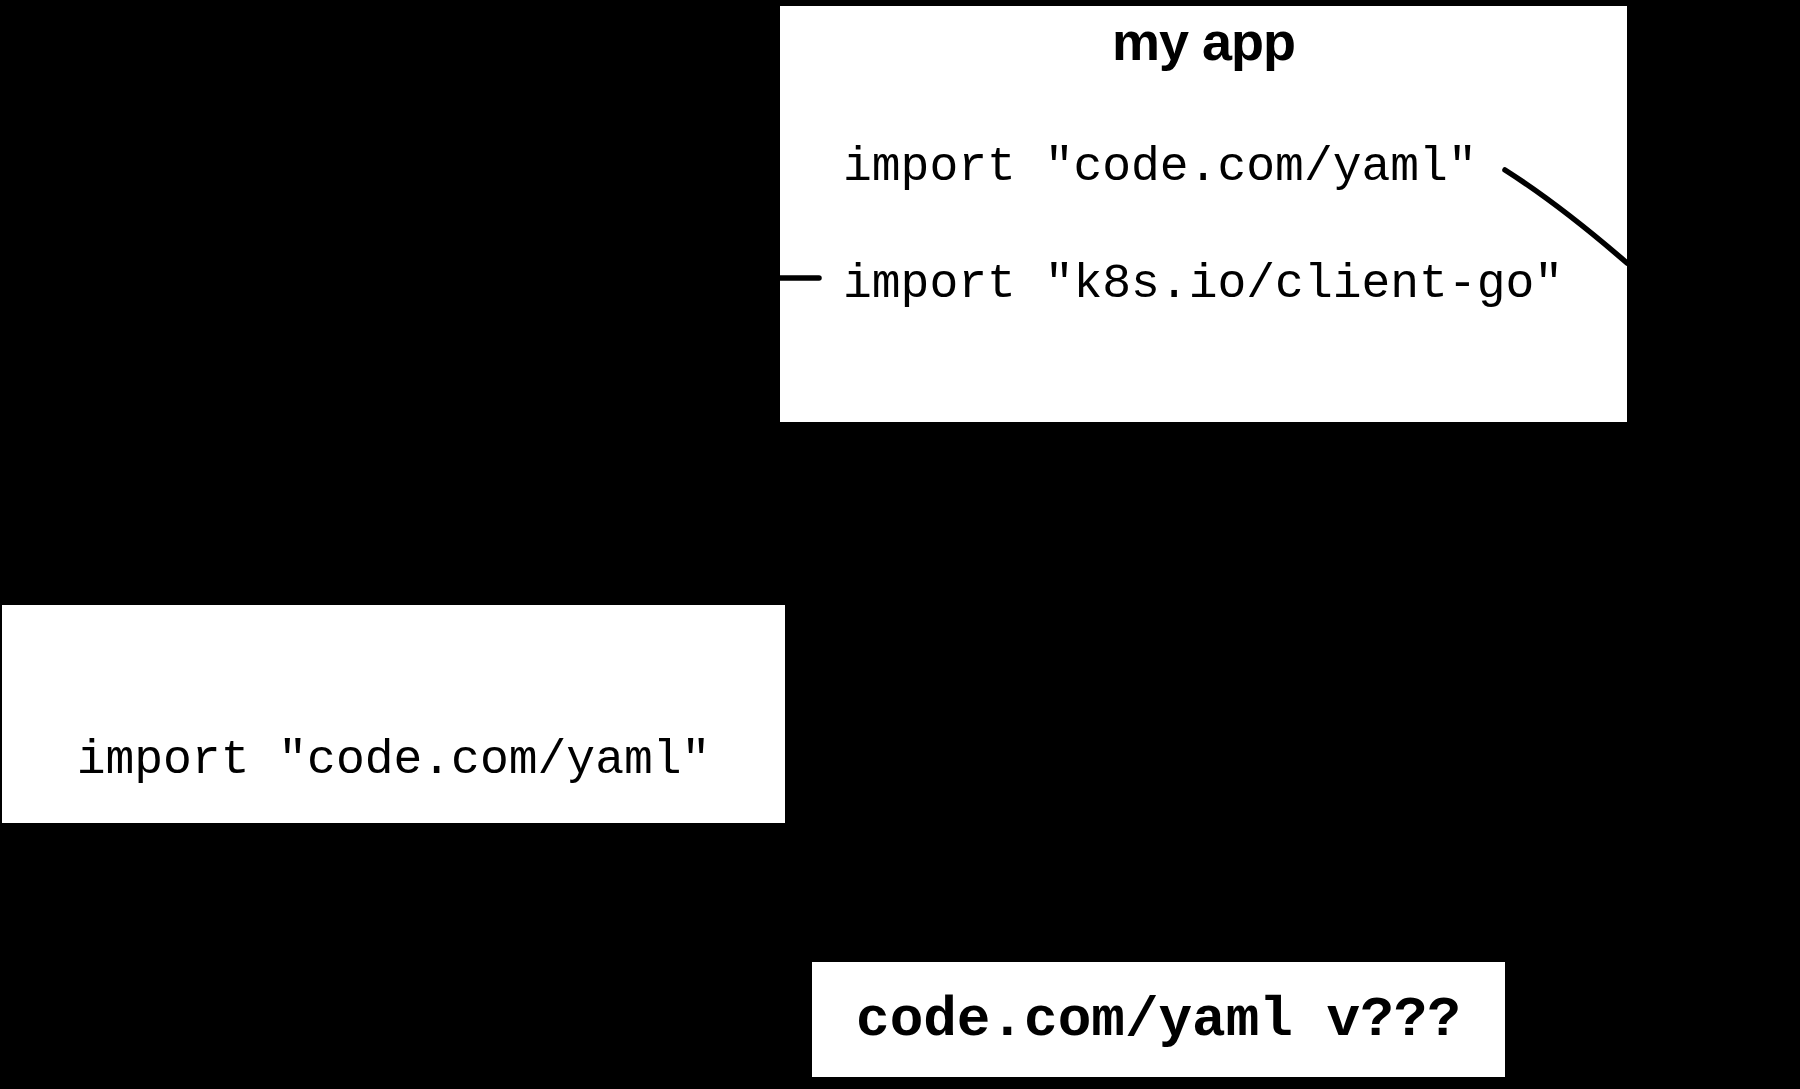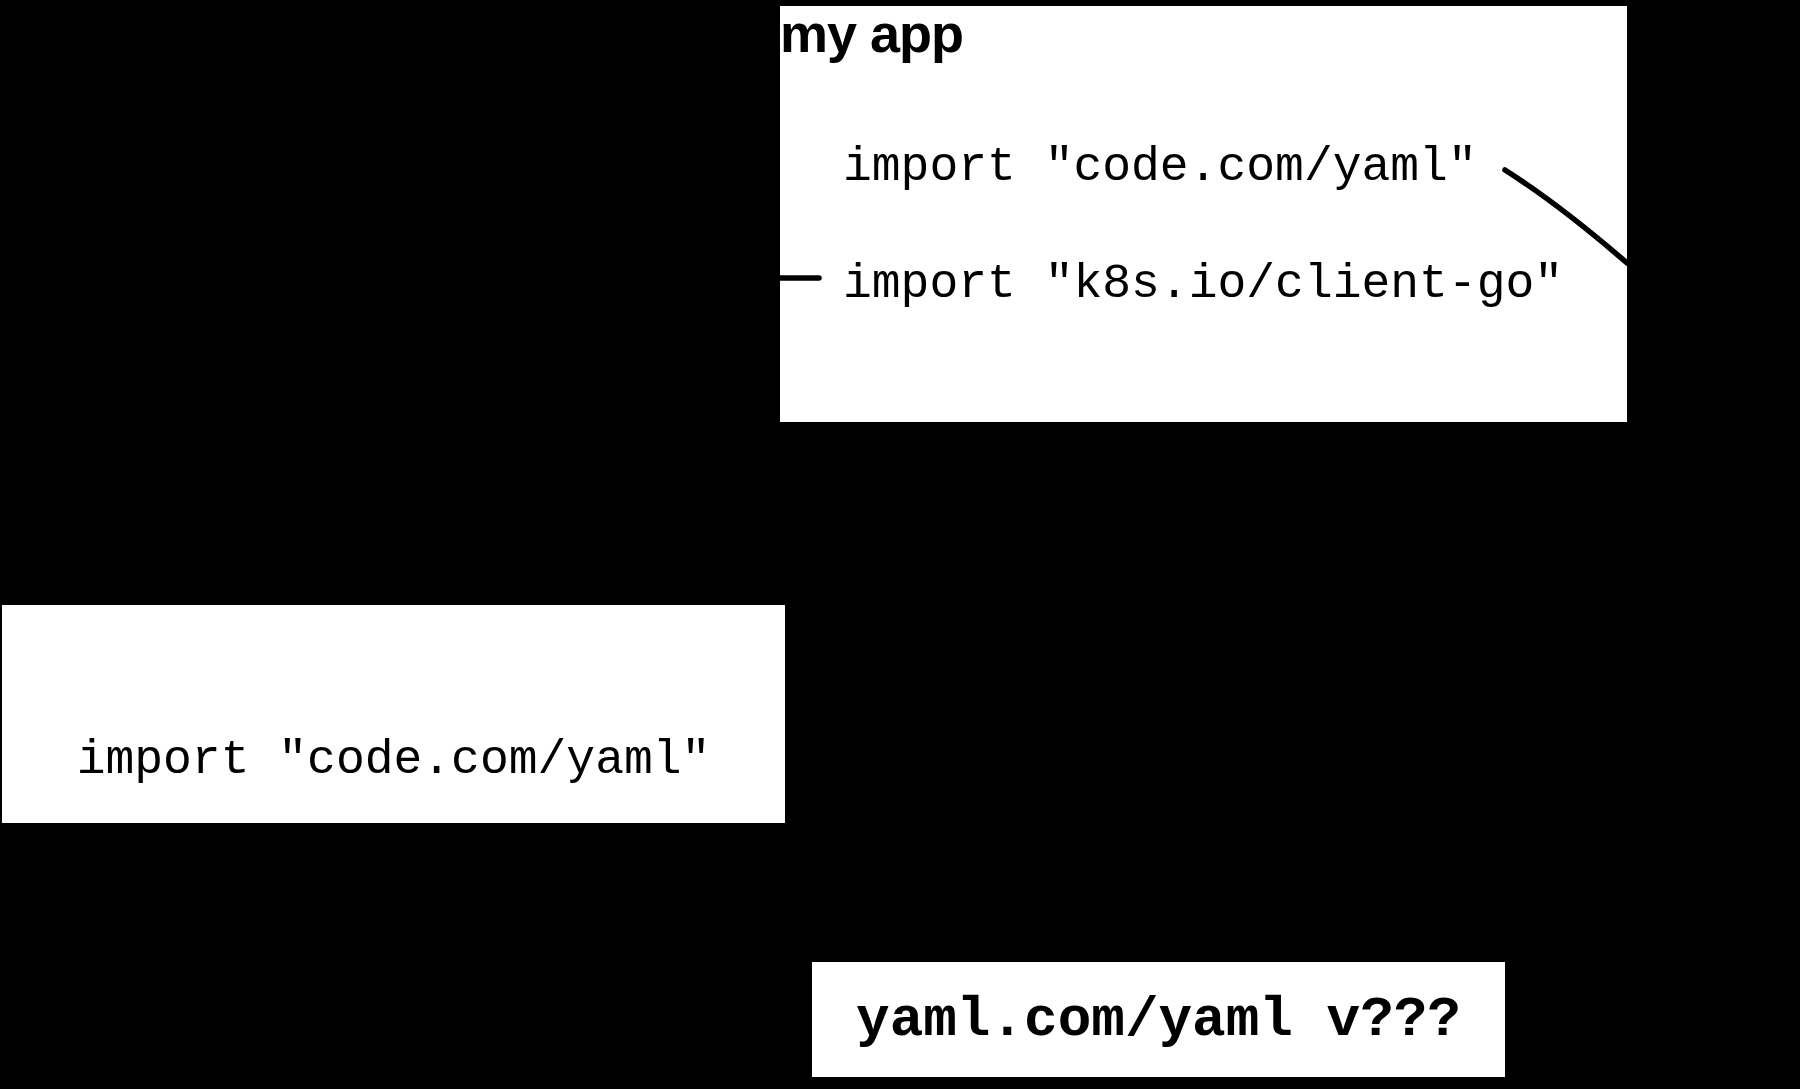--- a/index.html
+++ b/index.html
@@ -11,22 +11,22 @@
     font-family:"Liberation Mono","DejaVu Sans Mono",monospace;
   }
   .node{
     position:absolute;
     background:#fff;
     color:#000;
   }
   
   .node-my-app{left:780px;top:6px;width:847px;height:416px;}
   .node-my-app .sans-title{
-    position:absolute;left:0;top:0;width:100%;
-    text-align:left;
+    position:absolute;left:0;top:8px;width:100%;
+    text-align:center;
     font-family:"Liberation Sans","DejaVu Sans",sans-serif;
     font-weight:bold;font-size:54px;line-height:54px;
     letter-spacing:-1px;
     white-space:pre;
   }
   .node-my-app .import-line{
     position:absolute;left:63px;
     font-size:48px;line-height:48px;white-space:pre;
   }
   .node-my-app .import-line.l1{top:137px;}
@@ -66,21 +66,21 @@
     <div class="sans-title">my app</div>
     <div class="import-line l1">import "code.com/yaml"</div>
     <div class="import-line l2">import "k8s.io/client-go"</div>
   </div>
 
   <div class="node node-client-go">
     <div class="import-line">import "code.com/yaml"</div>
   </div>
 
   <div class="node node-yaml">
-    <div class="mono-title">yaml.com/yaml v???</div>
+    <div class="mono-title">code.com/yaml v???</div>
   </div>
 
   <svg class="edges" viewBox="0 0 1800 1089" xmlns="http://www.w3.org/2000/svg">
     <path d="M 1505 170 Q 1560 205 1627 263" fill="none" stroke="#000000" stroke-width="5.5" stroke-linecap="round"></path>
     <path d="M 780 278 L 819 278" fill="none" stroke="#000000" stroke-width="5.5" stroke-linecap="round"></path>
   </svg>
 
 </div>
 
 </body></html>

